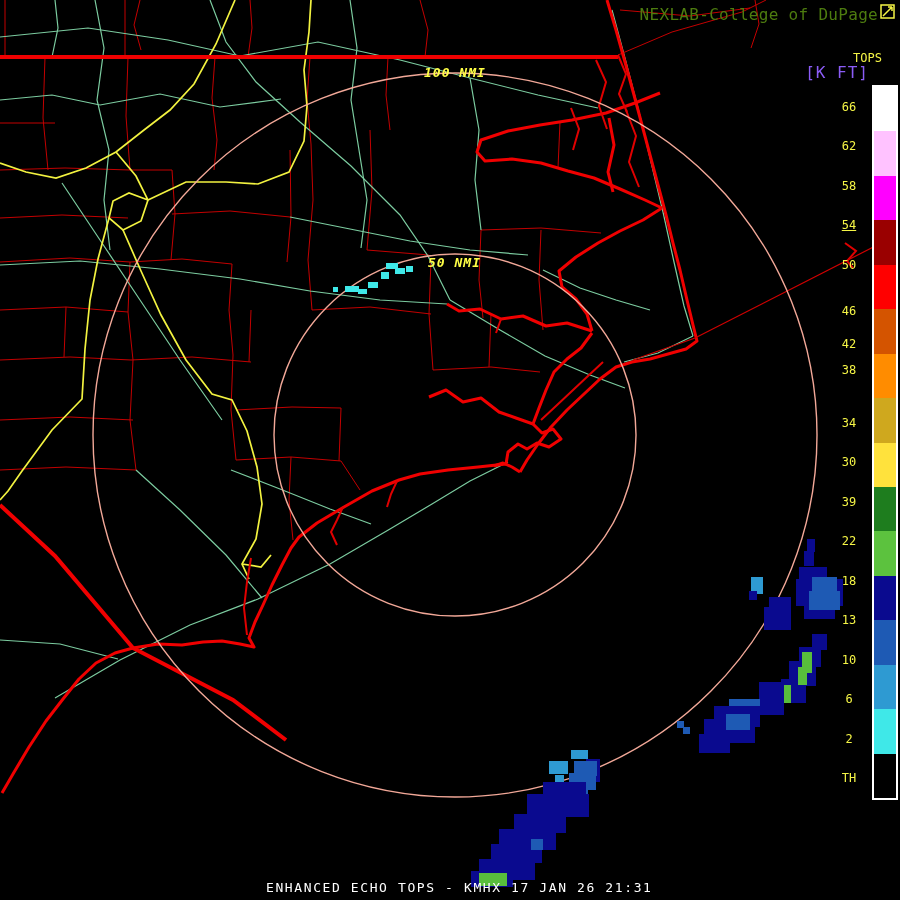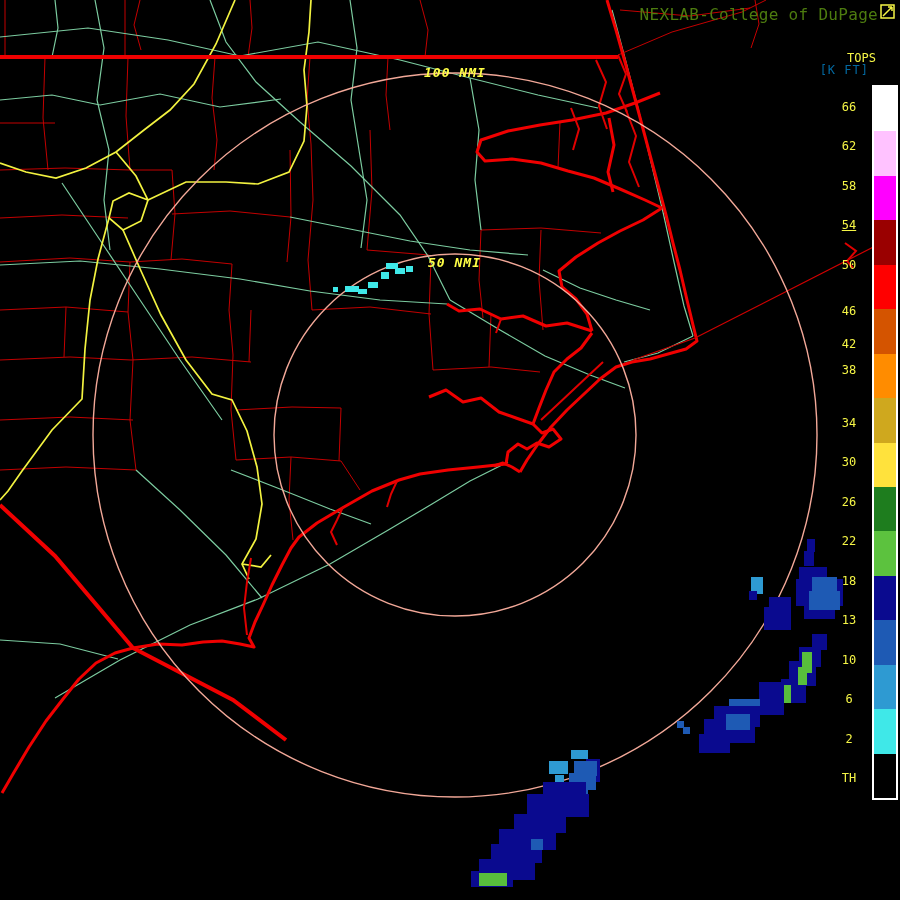--- a/index.html
+++ b/index.html
@@ -11,22 +11,22 @@
   .road{stroke:#7CCCA0;stroke-width:1.2;fill:none;}
   .iroad{stroke:#F2F240;stroke-width:1.7;fill:none;}
   .sborder{stroke:#F00000;stroke-width:4;fill:none;}
   .coast{stroke:#F00000;stroke-width:3;fill:none;stroke-linejoin:round;}
   .coast2{stroke:#E00000;stroke-width:2;fill:none;}
   .ring{stroke:#F2A898;stroke-width:1.4;fill:none;}
   .ringlabel{fill:#FFFF46;font-style:italic;font-weight:bold;font-size:13px;letter-spacing:1px;
              font-family:"DejaVu Sans Mono","Liberation Mono",monospace;}
   .hdr{position:absolute;top:5px;right:22px;color:#4d7c0f;font-size:16px;letter-spacing:.3px;white-space:pre;}
   .logo{position:absolute;top:3px;right:4px;width:17px;height:17px;}
-  .tops{position:absolute;top:51px;right:24px;color:#F5F546;font-size:12px;}
-  .kft{position:absolute;top:63px;right:31px;color:#0369a1;font-size:12px;letter-spacing:1px;}
+  .tops{position:absolute;top:51px;right:18px;color:#F5F546;font-size:12px;}
+  .kft{position:absolute;top:63px;right:31px;color:#8b5cf6;font-size:16px;letter-spacing:1px;}
   #colorbar{position:absolute;left:872px;top:85px;width:26px;height:715px;border:2px solid #fff;
             box-sizing:border-box;display:flex;flex-direction:column;}
   .cb-block{flex:1;}
   .cb-label{position:absolute;right:34px;width:34px;text-align:center;color:#F5F546;
             font-size:12px;height:14px;line-height:14px;}
   .status{position:absolute;left:266px;top:880px;color:#fff;font-size:13px;letter-spacing:1.6px;white-space:pre;}
 </style>
 </head>
 <body>
 
@@ -238,23 +238,24 @@
       <div class="cb-label" style="top: 100px;">66</div>
       <div class="cb-label" style="top: 139px;">62</div>
       <div class="cb-label" style="top: 179px;">58</div>
       <div class="cb-label" style="top: 218px; text-decoration: underline;">54</div>
       <div class="cb-label" style="top: 258px;">50</div>
       <div class="cb-label" style="top: 296px; margin-top: 8px;">46</div>
       <div class="cb-label" style="top: 337px;">42</div>
       <div class="cb-label" style="top: 363px;">38</div>
       <div class="cb-label" style="top: 416px;">34</div>
       <div class="cb-label" style="top: 455px;">30</div>
-      <div class="cb-label" style="top: 495px;">26</div>
+      <div class="cb-label" style="top: 495px;">39</div>
       <div class="cb-label" style="top: 534px;">22</div>
       <div class="cb-label" style="top: 574px;">18</div>
       <div class="cb-label" style="top: 613px;">13</div>
       <div class="cb-label" style="top: 653px;">10</div>
       <div class="cb-label" style="top: 692px;">6</div>
       <div class="cb-label" style="top: 732px;">2</div>
       <div class="cb-label" style="top: 771px;">TH</div>
     </div>
 
+  <div class="status">ENHANCED ECHO TOPS - KMHX 17 JAN 26 21:31</div>
 </div>
 
 </body></html>

